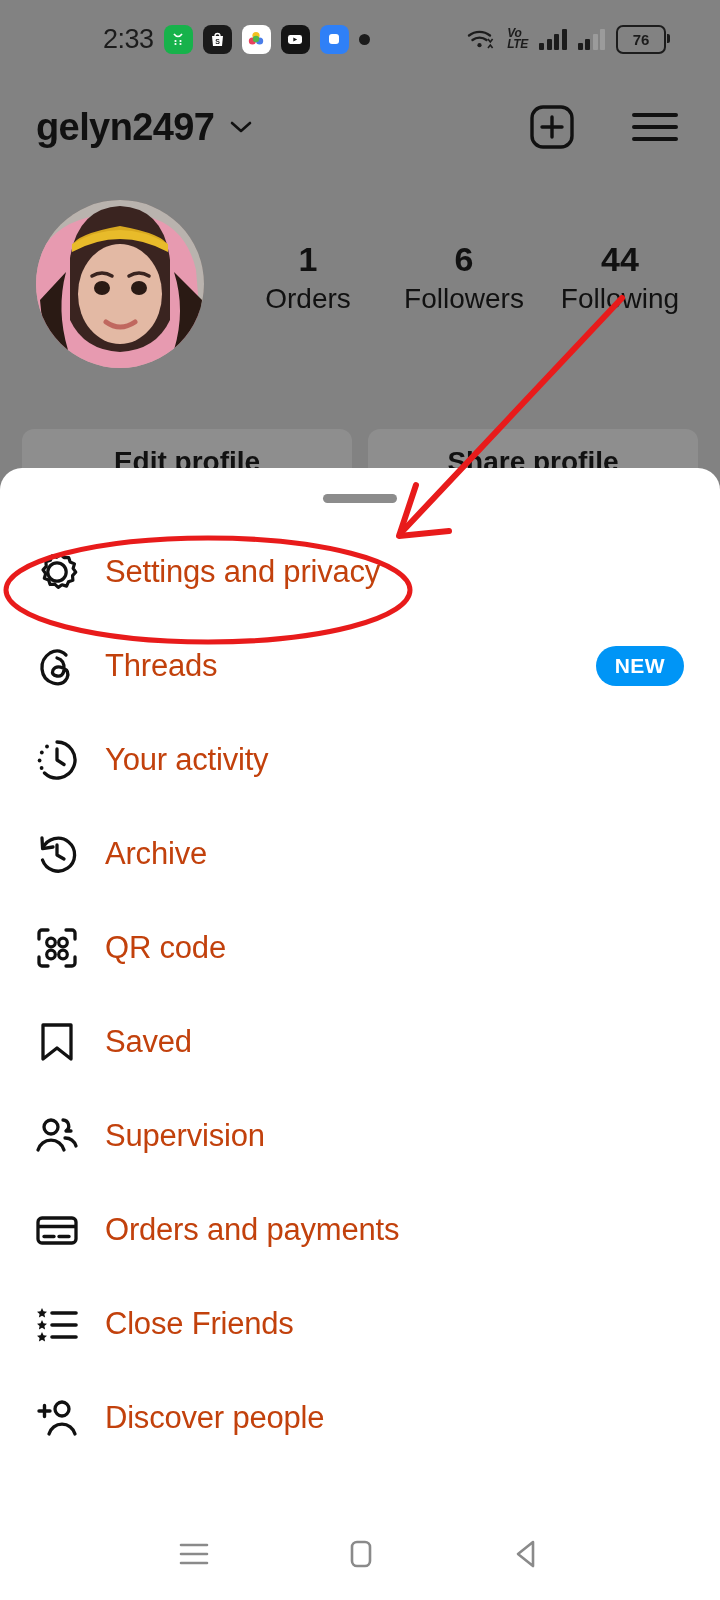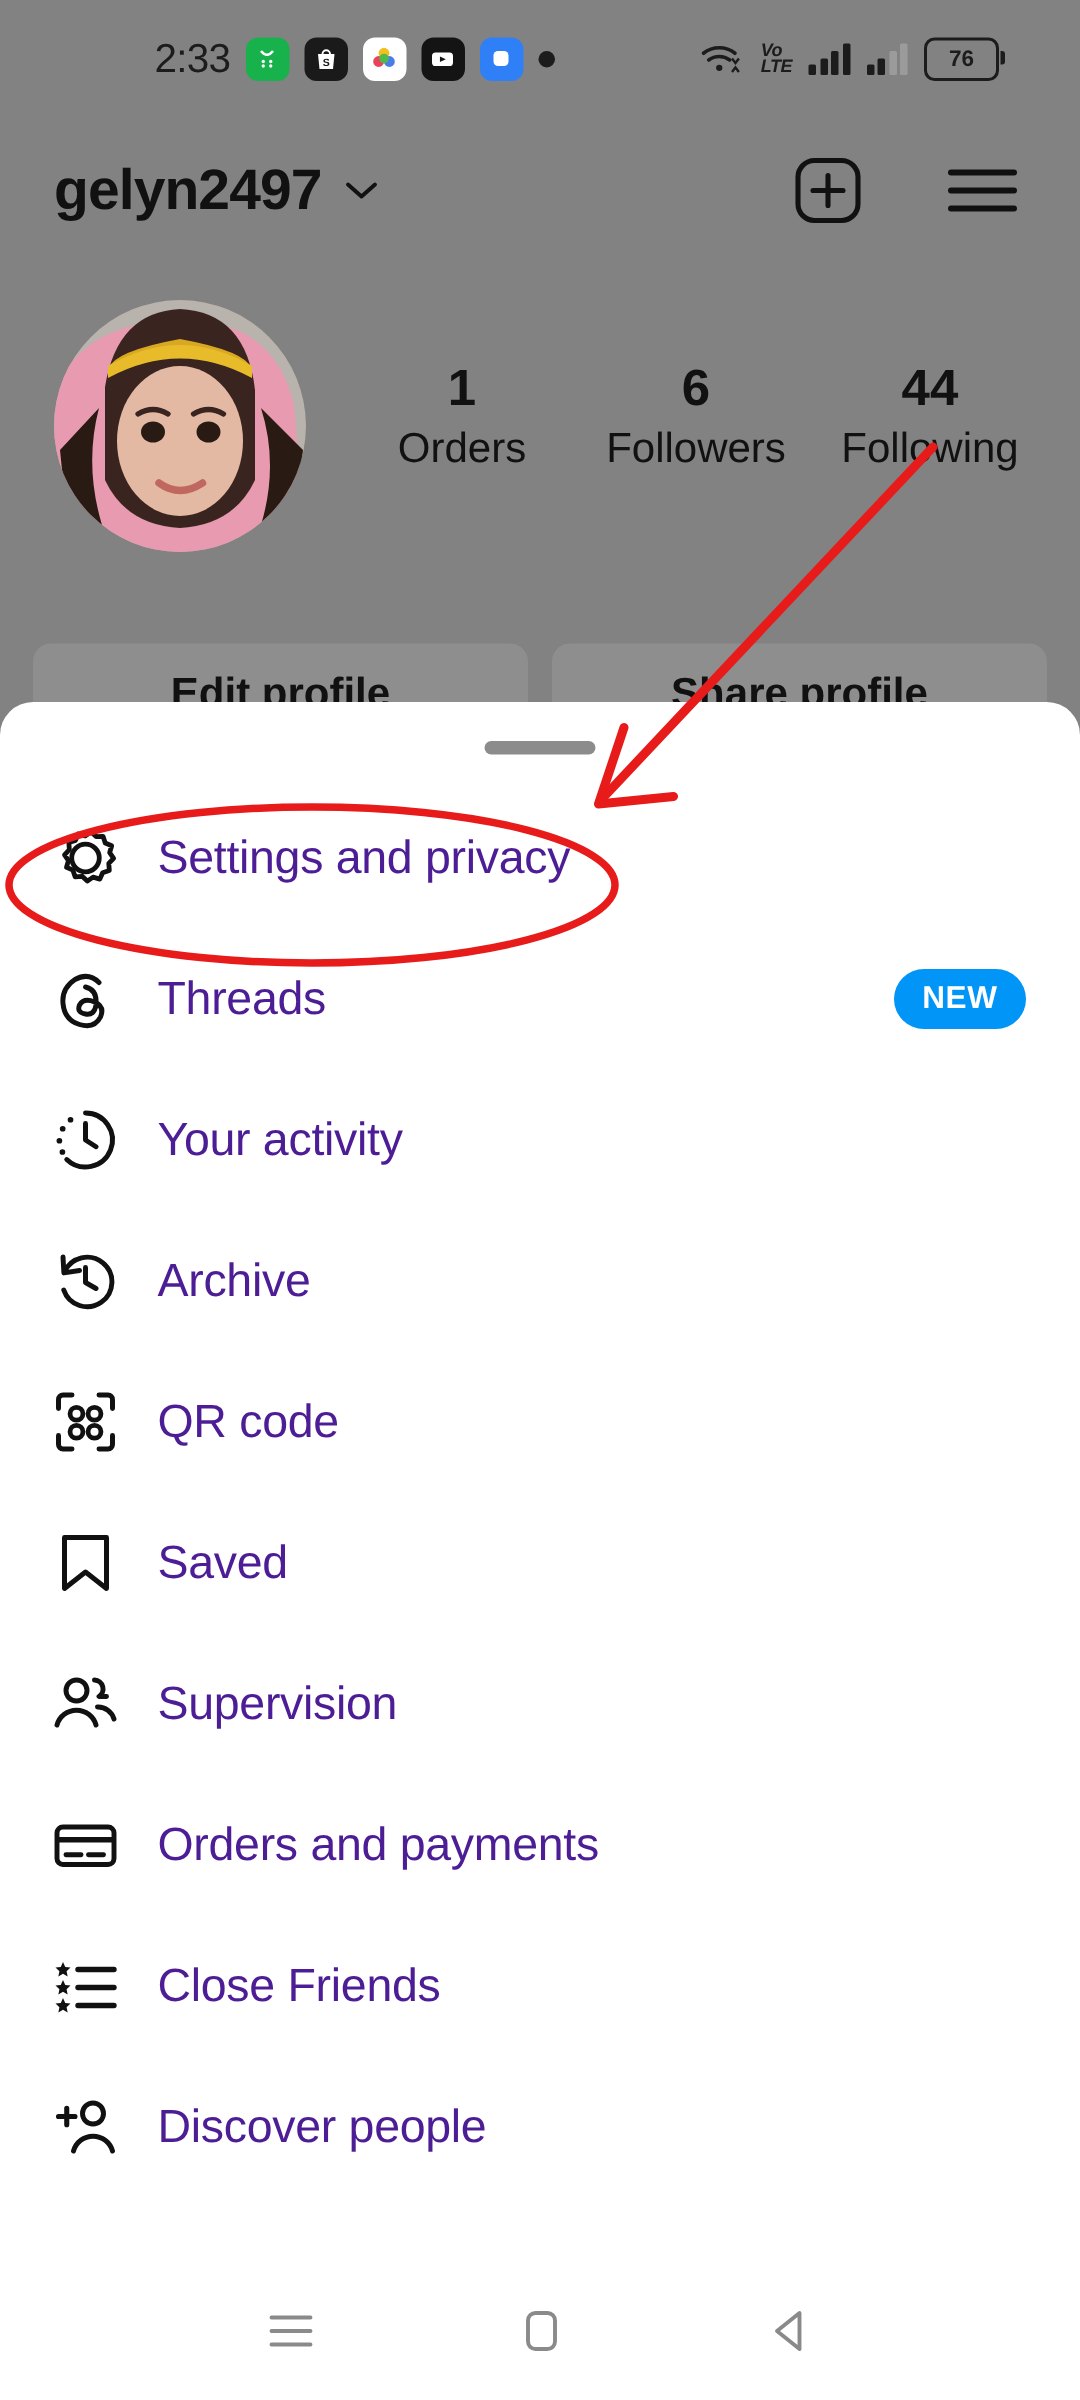--- a/index.html
+++ b/index.html
@@ -245,21 +245,21 @@
     width: 52px;
     height: 52px;
     flex: none;
     display: flex;
     align-items: center;
     justify-content: center;
   }
   .menu-label {
     margin-left: 22px;
     font-size: 31px;
-    color: #4c1d95;
+    color: #c2410c;
     letter-spacing: -0.2px;
   }
   .badge-new {
     position: absolute;
     right: 36px;
     top: 50%;
     transform: translateY(-50%);
     background: #0095f6;
     color: #ffffff;
     font-size: 21px;

